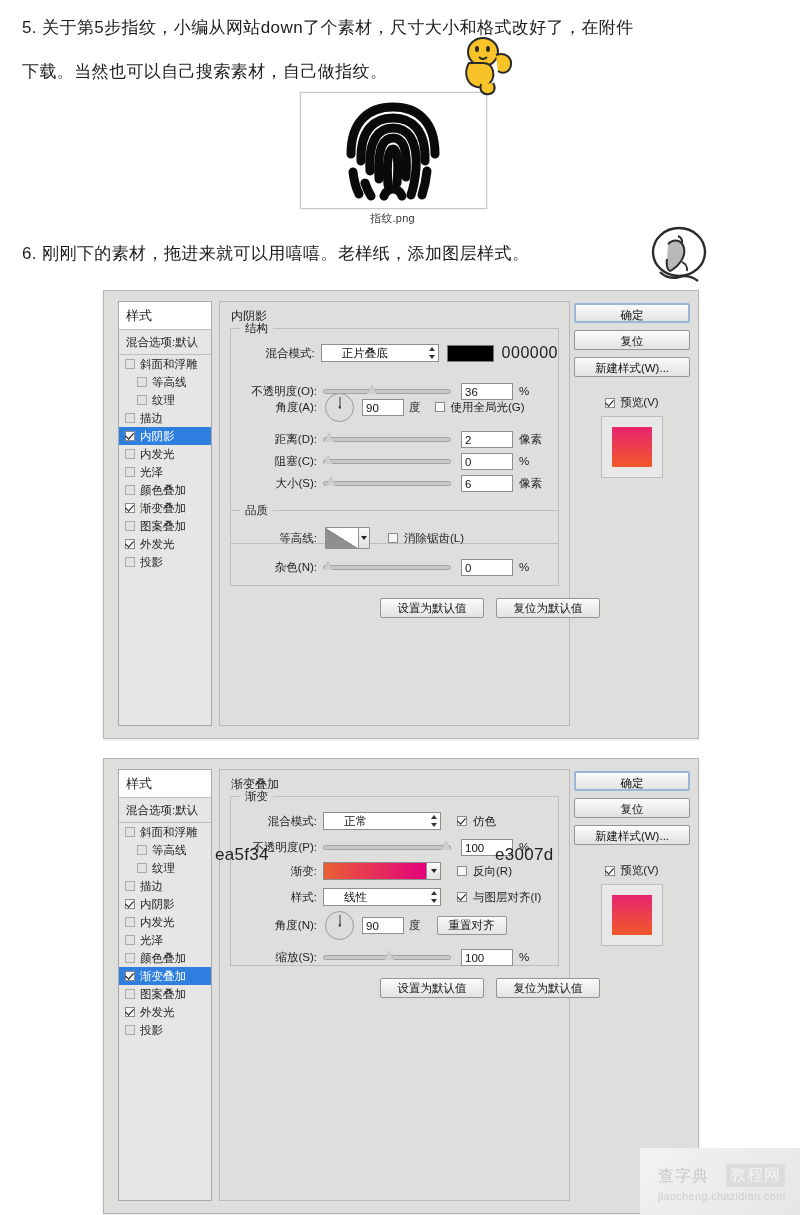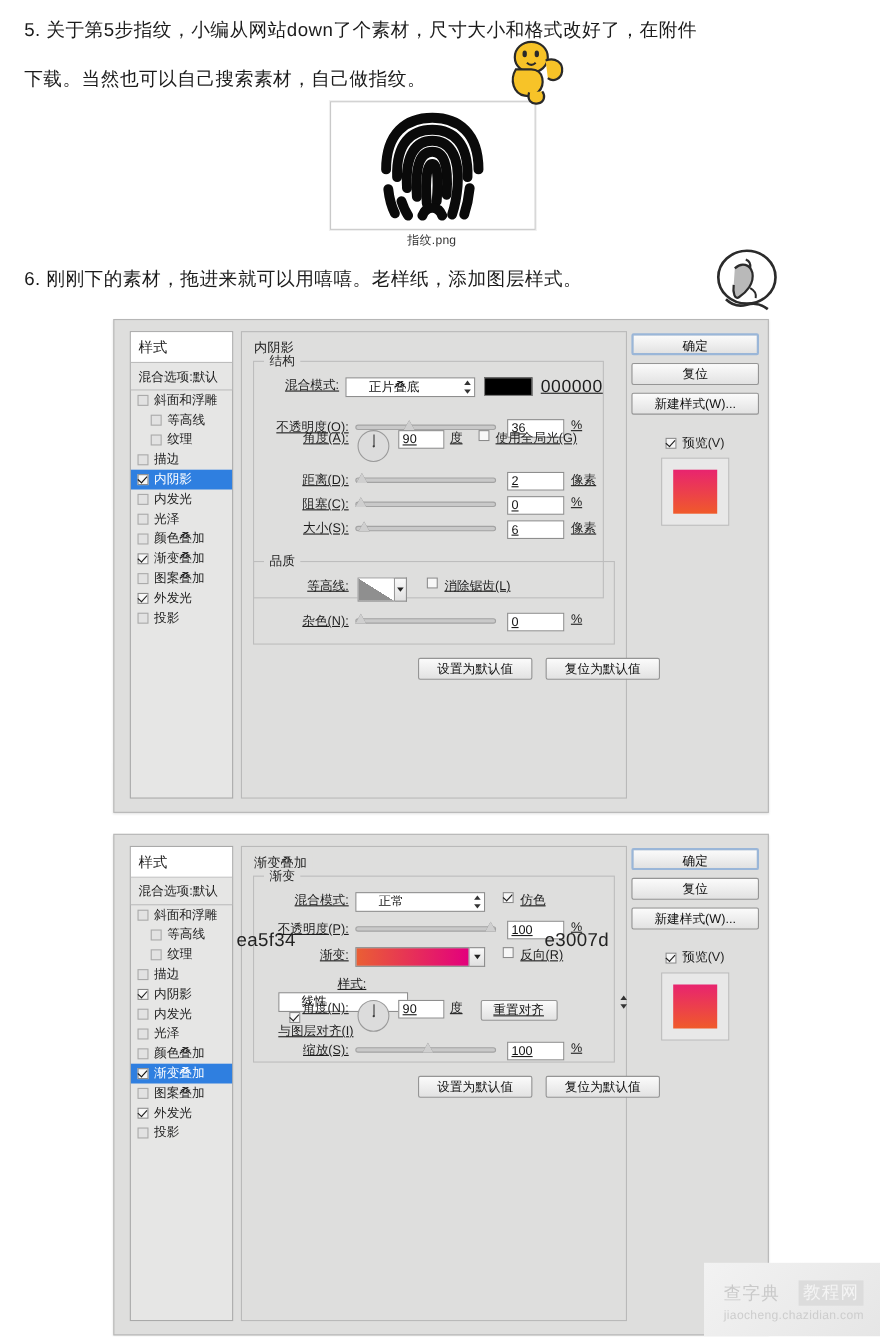--- a/index.html
+++ b/index.html
@@ -46,21 +46,21 @@
        border:solid #1c1c1c;border-width:0 1.6px 1.6px 0;transform:rotate(42deg);}
   .style-row.sel .cbx.on::after{border-color:#101010;}
 
   
   .main-panel{position:absolute;left:115px;top:10px;right:128px;bottom:12px;
               background:#dededd;border:1px solid #b9b9b9;box-sizing:border-box;}
   .sect-title{position:absolute;font-size:12px;background:#dededd;padding:0 5px;}
   .fieldset{position:absolute;border:1px solid #bdbdbd;background:transparent;box-sizing:border-box;}
   .fs-legend{position:absolute;top:-8px;left:9px;background:#dededd;padding:0 5px;font-size:11.5px;}
 
-  .row{position:absolute;display:flex;height:20px;text-decoration:underline;}
+  .row{position:absolute;display:flex;align-items:center;height:20px;}
   .lbl{text-align:right;font-size:11.5px;}
 
   select.ps{-webkit-appearance:none;appearance:none;background:#fff;border:1px solid #8e8e8e;
      height:18px;font-size:11.5px;padding:0 16px 0 20px;font-family:inherit;color:#111;border-radius:0;}
   .sel-wrap{position:relative;display:inline-block;}
   .sel-arrows{position:absolute;right:3px;top:3px;width:8px;height:12px;pointer-events:none;
      display:flex;flex-direction:column;justify-content:space-between;align-items:center;}
   .sel-arrows i{display:block;width:0;height:0;border-left:3.5px solid transparent;border-right:3.5px solid transparent;}
   .sel-arrows i.up{border-bottom:4px solid #333;}
   .sel-arrows i.dn{border-top:4px solid #333;}
@@ -211,21 +211,21 @@
         <div class="style-row">
           <span class="cbx dim"></span>
           <span>投影</span>
         </div>
       </div>
   </div>
 
   <div class="main-panel">
     <div class="sect-title" style="left:6px;top:6px;">内阴影</div>
 
-    <div class="fieldset" style="left:10px;top:26px;right:20px;height:216px;">
+    <div class="fieldset" style="left:10px;top:26px;right:10px;height:216px;">
       <span class="fs-legend">结构</span>
 
       <div class="row" style="left:0;top:14px;width:100%;">
         <span class="lbl" style="width:86px;">混合模式:</span>
         <span class="sel-wrap" style="margin-left:6px;">
           <select class="ps" style="width:118px;">
             <option>正片叠底</option>
           </select>
           <span class="sel-arrows">
               <i class="up"></i>
@@ -428,21 +428,21 @@
         <span style="display:flex;margin-left:6px;">
           <span class="grad-bar" id="gradbar" style="width: 104px; background: linear-gradient(to right, rgb(234, 95, 52), rgb(227, 0, 125));"></span>
           <span class="grad-drop">
               <i></i>
             </span>
         </span>
         <span class="cbx" style="margin-left:16px;"></span>
         <span style="margin-left:6px;">反向(R)</span>
       </div>
 
-      <div class="row" style="left:16px;top:90px;width:100%;flex-direction:column;">
+      <div class="row" style="left:0;top:90px;width:100%;">
         <span class="lbl" style="width:86px;">样式:</span>
         <span class="sel-wrap" style="margin-left:6px;">
           <select class="ps" style="width:118px;">
             <option>线性</option>
           </select>
           <span class="sel-arrows">
               <i class="up"></i>
               <i class="dn"></i>
             </span>
         </span>

